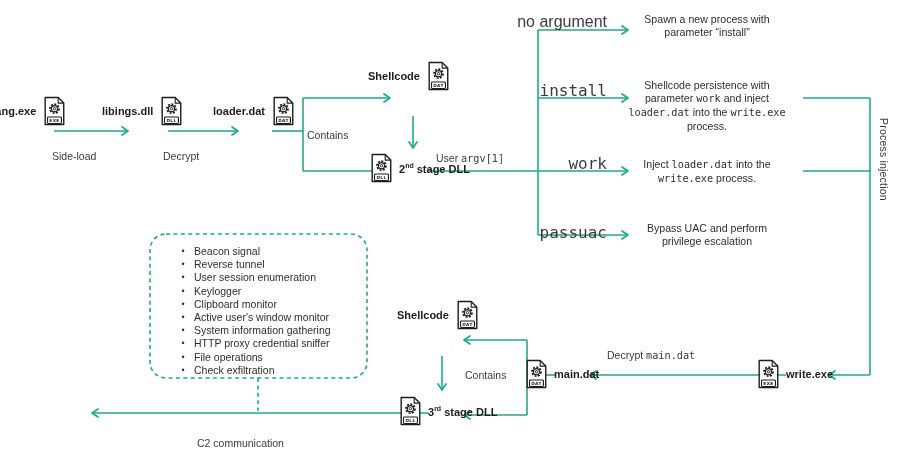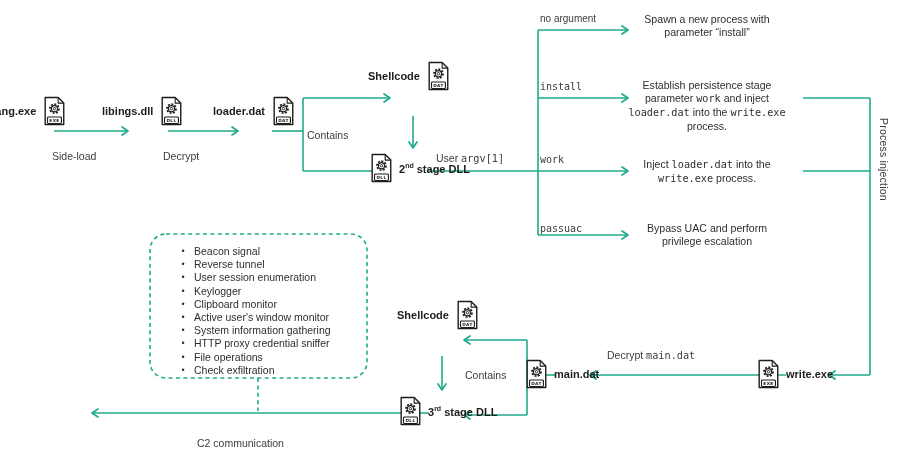--- a/index.html
+++ b/index.html
@@ -20,21 +20,21 @@
   .doc{fill:#fff;stroke:var(--ink);stroke-width:1.5;stroke-linejoin:round;}
   .doc-fold{fill:none;stroke:var(--ink);stroke-width:1.2;stroke-linejoin:round;}
   .gear-teeth{fill:none;stroke:var(--ink);stroke-width:1.9;stroke-dasharray:2.1 1.55;}
   .gear-body{fill:none;stroke:var(--ink);stroke-width:1.2;}
   .gear-hole{fill:none;stroke:var(--ink);stroke-width:1;}
   .banner{fill:#fff;stroke:var(--ink);stroke-width:1.2;}
   .banner-text{font-family:"DejaVu Sans",sans-serif;font-weight:700;font-size:4.6px;letter-spacing:.4px;fill:var(--ink);}
   
   .edge-label{position:absolute;font-size:10.5px;line-height:1.2;color:var(--text);white-space:nowrap;}
   .mono{font-family:"DejaVu Sans Mono",monospace;font-size:10.2px;}
-  .branch-arg{position:absolute;left:540px;width:90px;text-align:left;font-size:10px;color:var(--text);}
+  .branch-arg{position:absolute;left:517px;width:90px;text-align:right;font-size:16px;color:var(--text);}
   .branch-result{position:absolute;left:628px;width:158px;text-align:center;font-size:10.6px;line-height:1.27;color:#2E2E2C;}
   .vertical-label{position:absolute;left:878px;top:118px;height:210px;writing-mode:vertical-rl;
                   font-size:10.5px;color:var(--text);letter-spacing:.2px;}
   
   .cap-box{position:absolute;left:150px;top:234px;width:217px;height:144px;box-sizing:border-box;
            padding:11px 8px 0 22px;}
   .cap-row{display:flex;align-items:flex-start;line-height:13.2px;font-size:10.5px;color:#2E2E2C;}
   .cap-bullet{width:22px;text-align:center;font-size:9px;flex:none;}
   
   .spy-line{fill:none;stroke:var(--ink);stroke-width:1.5;stroke-linecap:round;stroke-linejoin:round;}
@@ -250,21 +250,21 @@
   <div class="edge-label" style="left:607px;top:349px;width:160px"><span>Decrypt </span><span class="mono">main.dat</span></div>
   <div class="edge-label" style="left:197px;top:437px;width:160px">C2 communication</div>
   <div class="vertical-label">Process injection</div>
 
   <div class="branch-arg" style="top:13px">no argument</div>
   <div class="branch-arg mono" style="top:81px">install</div>
   <div class="branch-arg mono" style="top:154px">work</div>
   <div class="branch-arg mono" style="top:223px">passuac</div>
 
   <div class="branch-result" style="top:13px">Spawn a new process with parameter “install”</div>
-  <div class="branch-result" style="top:79px"><span>Establish persistence stage parameter </span><span class="mono">work</span><span> and inject </span><span class="mono">loader.dat</span><span> into the </span><span class="mono">write.exe</span><span> process.</span></div>
+  <div class="branch-result" style="top:79px"><span>Shellcode persistence with parameter </span><span class="mono">work</span><span> and inject </span><span class="mono">loader.dat</span><span> into the </span><span class="mono">write.exe</span><span> process.</span></div>
   <div class="branch-result" style="top:158px"><span>Inject </span><span class="mono">loader.dat</span><span> into the </span><span class="mono">write.exe</span><span> process.</span></div>
   <div class="branch-result" style="top:222px">Bypass UAC and perform privilege escalation</div>
 
   <div class="cap-box">
     <div class="cap-row">
         <span class="cap-bullet">•</span>
         <span>Beacon signal</span>
       </div>
     <div class="cap-row">
         <span class="cap-bullet">•</span>

